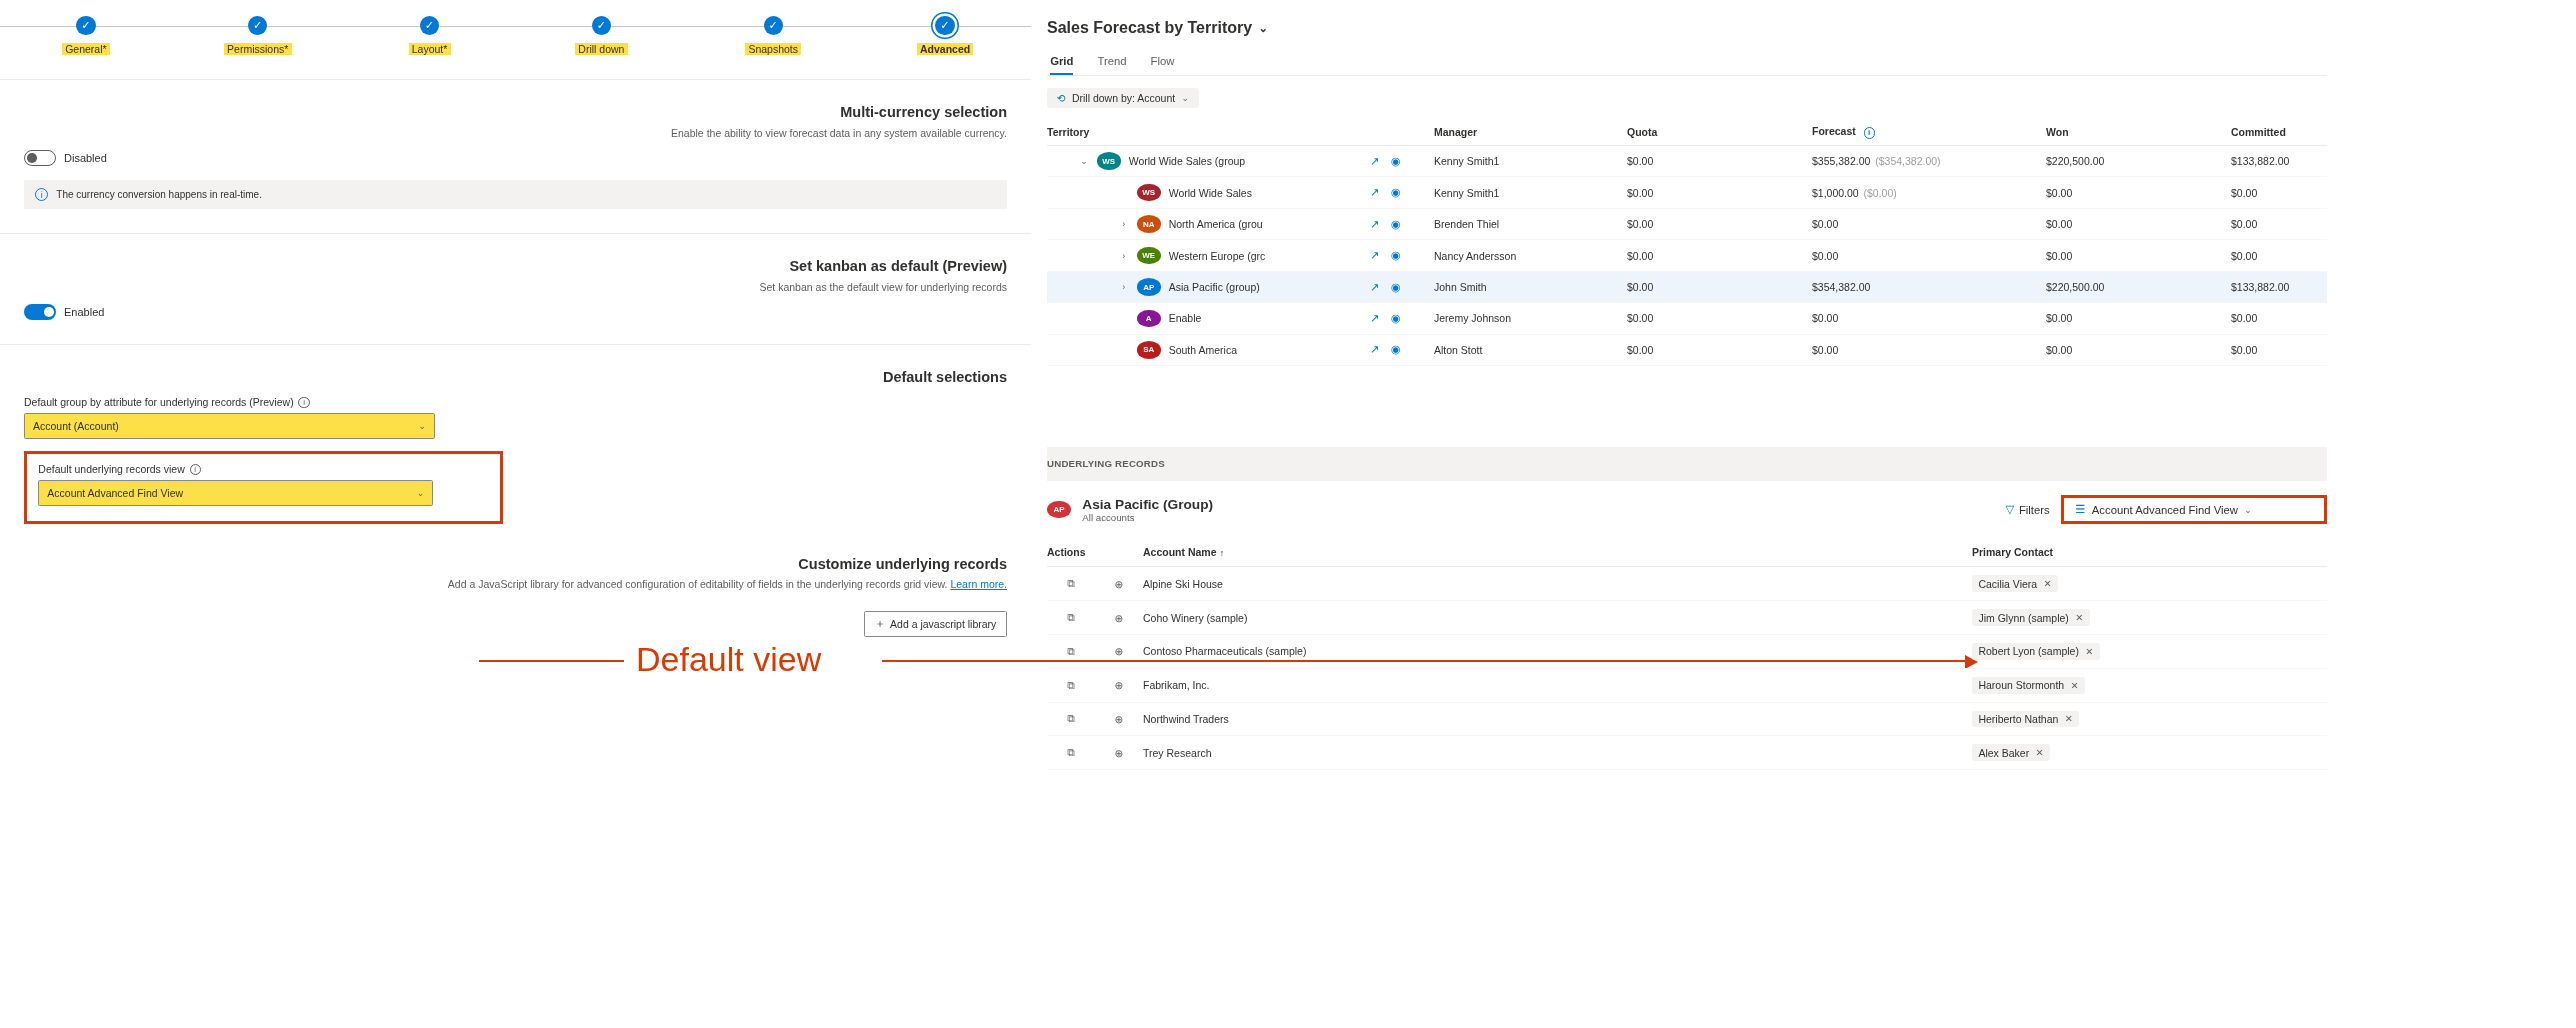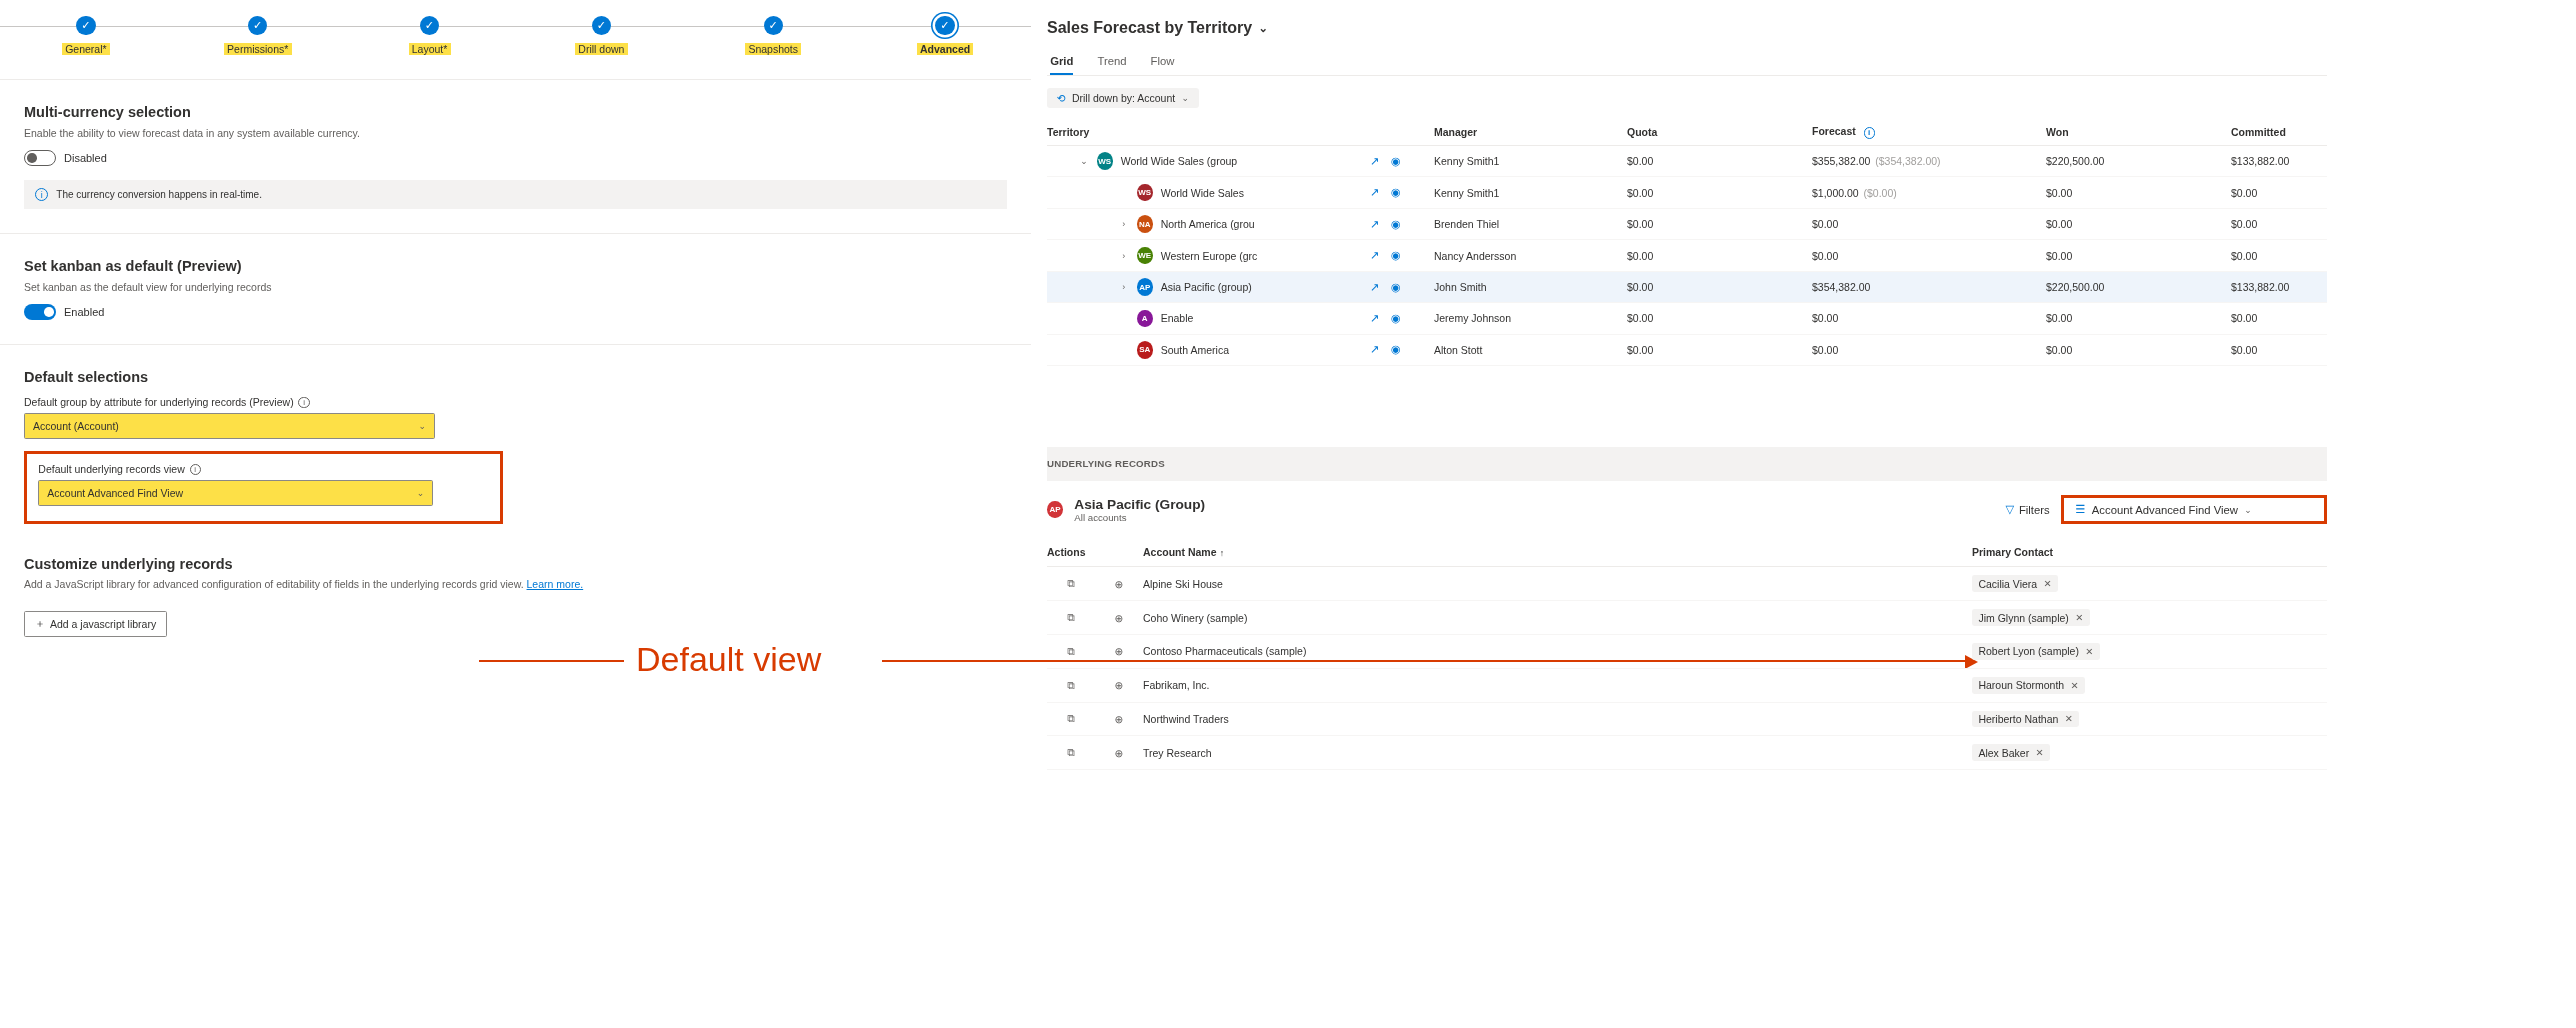--- a/index.html
+++ b/index.html
@@ -54,20 +54,21 @@
     left: 0; right: 0;
     height: 0.8px;
     background: #c8c6c4;
     z-index: 0;
   }
   .wizard-label { font-size: 10.5px; z-index: 2; background: #fde047; padding: 0 3.2px; }
 
   .section {
     padding: 24px 24px 24px 24px;
     border-bottom: 0.8px solid #edebe9;
+    text-align: right;
   }
   .section h2 { font-size: 14.5px; font-weight: 600; margin-bottom: 6.4px; }
   .section p.desc { font-size: 10.5px; color: #605e5c; margin-bottom: 11.3px; }
   .toggle-row { display: flex; align-items: center; gap: 8px; }
   .toggle {
     width: 32px; height: 16px;
     border-radius: 8px;
     position: relative;
     cursor: pointer;
   }
@@ -243,21 +244,21 @@
     display: flex; align-items: center; gap: 8px;
     padding-left: 16px;
   }
   .terr-cell.depth1 { padding-left: 32px; }
   .terr-cell.depth2 { padding-left: 72px; }
   .chev-toggle {
     width: 9.7px; font-size: 8.9px; color: #605e5c; cursor: pointer;
     display: inline-block; text-align: center;
   }
   .badge {
-    width: 16px; height: 17.7px;
+    width: 24px; height: 17.7px;
     border-radius: 50%;
     color: #fff;
     font-size: 8px;
     font-weight: 600;
     display: flex; align-items: center; justify-content: center;
     flex-shrink: 0;
   }
   .row-icons {
     display: flex; gap: 11.3px;
     padding-right: 8px;

